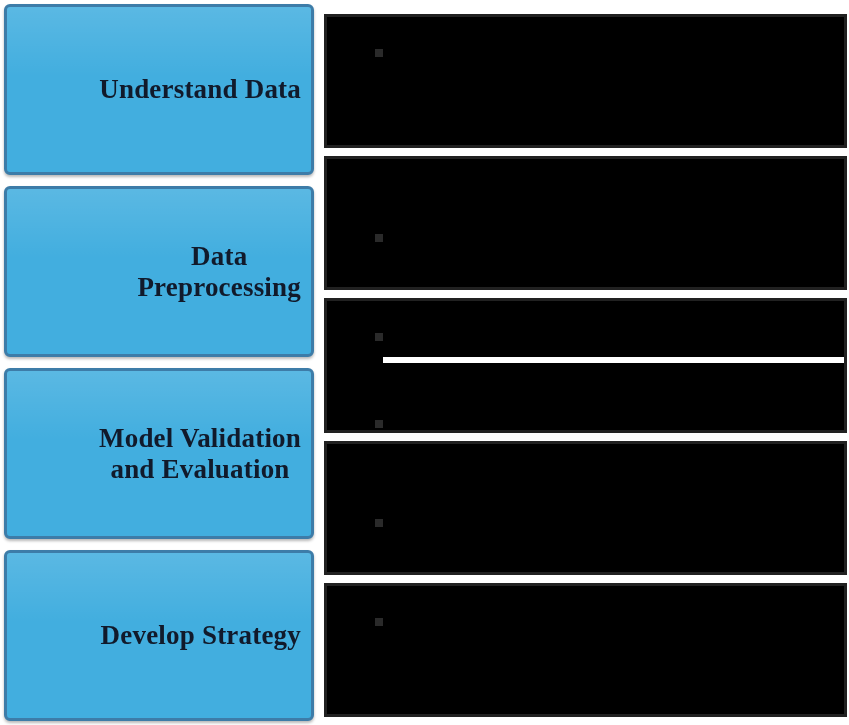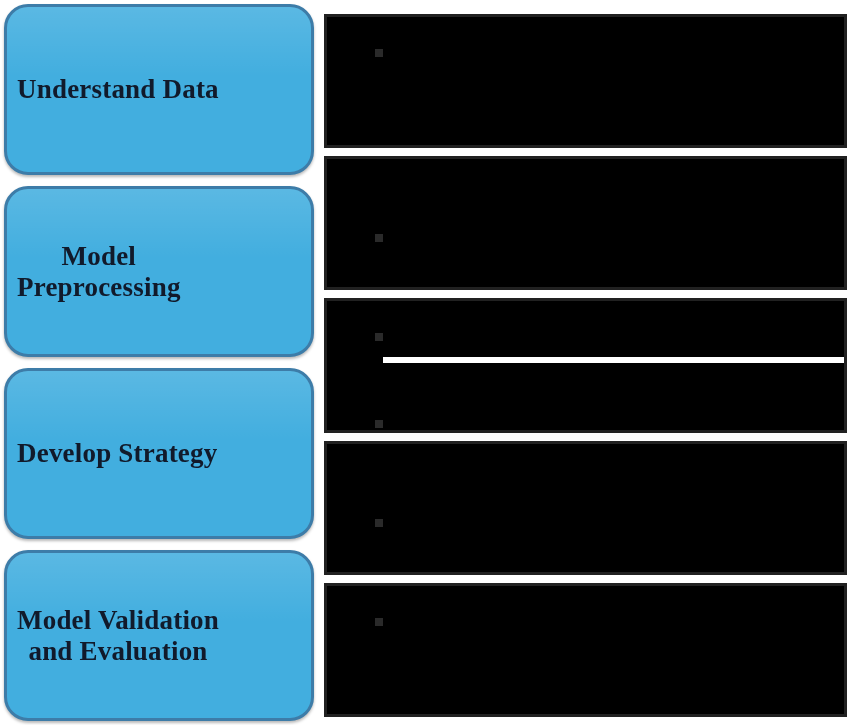--- a/index.html
+++ b/index.html
@@ -30,27 +30,27 @@
     box-sizing: border-box;
     padding: 4px 6px 4px 4px;
     display: flex;
     flex-direction: column;
     gap: 11px;
   }
 
   .stage-box {
     flex: 1 1 0;
     position: relative;
-    border-radius: 24px;
+    border-radius: 6px;
     background: #42aedf;
     border: 3px solid #3d7ca8;
     box-sizing: border-box;
     display: flex;
     align-items: center;
-    justify-content: flex-start;
+    justify-content: flex-end;
     box-shadow: 0 2px 3px rgba(0,0,0,0.28);
     overflow: hidden;
   }
   
   .stage-box::after {
     content: "";
     position: absolute;
     left: 0; right: 0; top: 0;
     height: 42%;
     background: linear-gradient(to bottom, rgba(255,255,255,0.13), rgba(255,255,255,0));
@@ -139,34 +139,34 @@
 
 <div id="diagram">
 
   <div class="left-col">
 
     <div class="stage-box">
       <div class="stage-label">Understand Data</div>
     </div>
 
     <div class="stage-box">
-      <div class="stage-label">Model
+      <div class="stage-label">Data
 Preprocessing</div>
     </div>
 
-
-    <div class="stage-box">
-      <div class="stage-label">Develop Strategy</div>
-    </div>
 
     <div class="stage-box">
       <div class="stage-label">Model Validation
 and Evaluation</div>
     </div>
 
+    <div class="stage-box">
+      <div class="stage-label">Develop Strategy</div>
+    </div>
+
   </div>
 
   <div class="right-col">
 
     <div class="detail-cell">
       <ul class="detail-list">
         <li class="detail-item">
           <span class="bullet-marker"></span>
           <span></span>
         </li>

